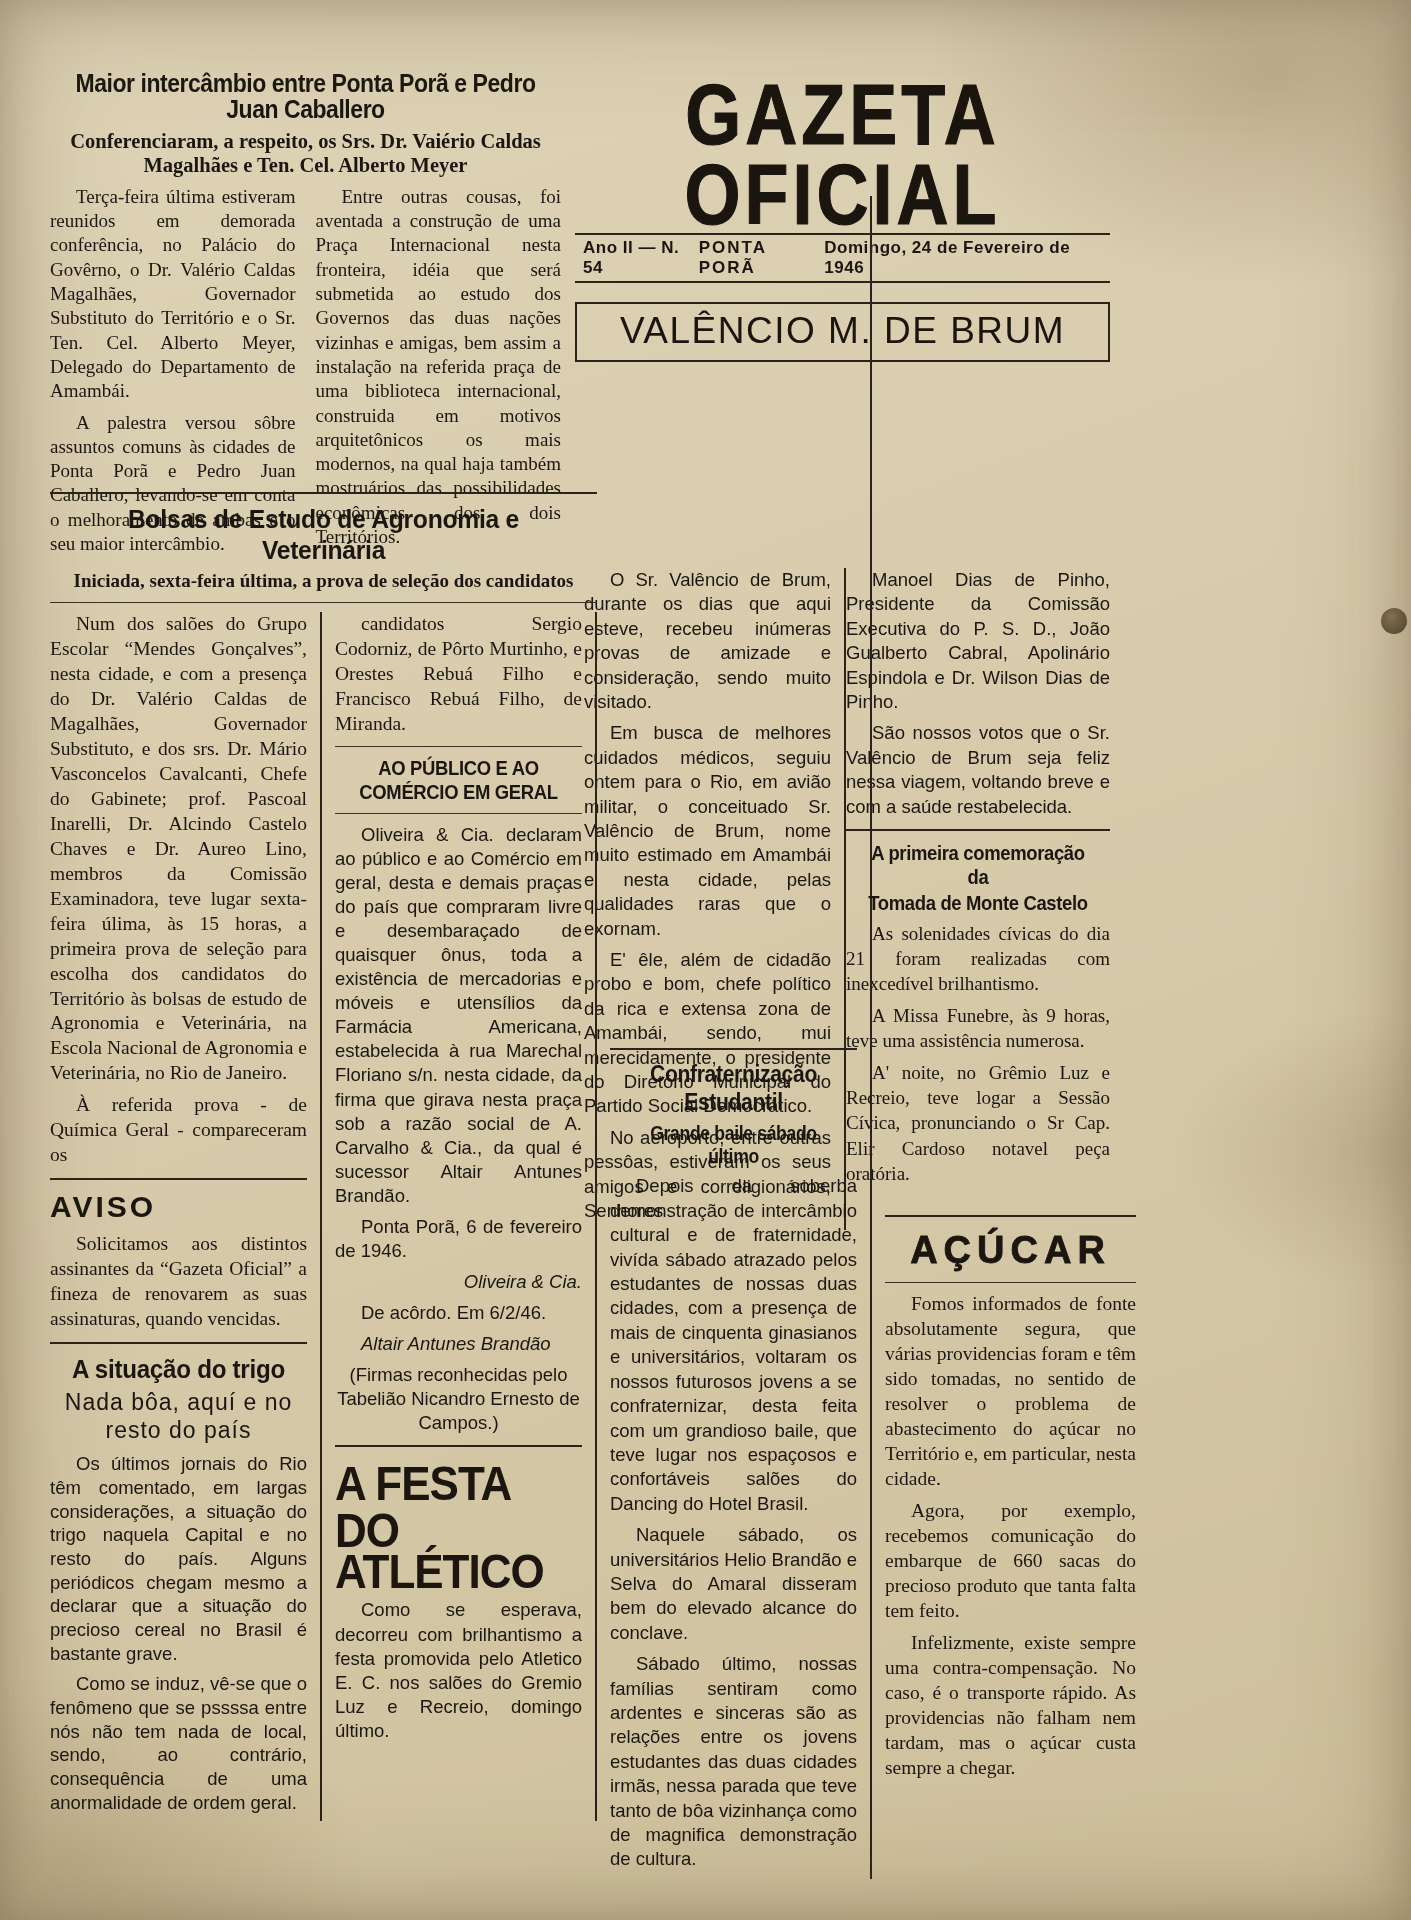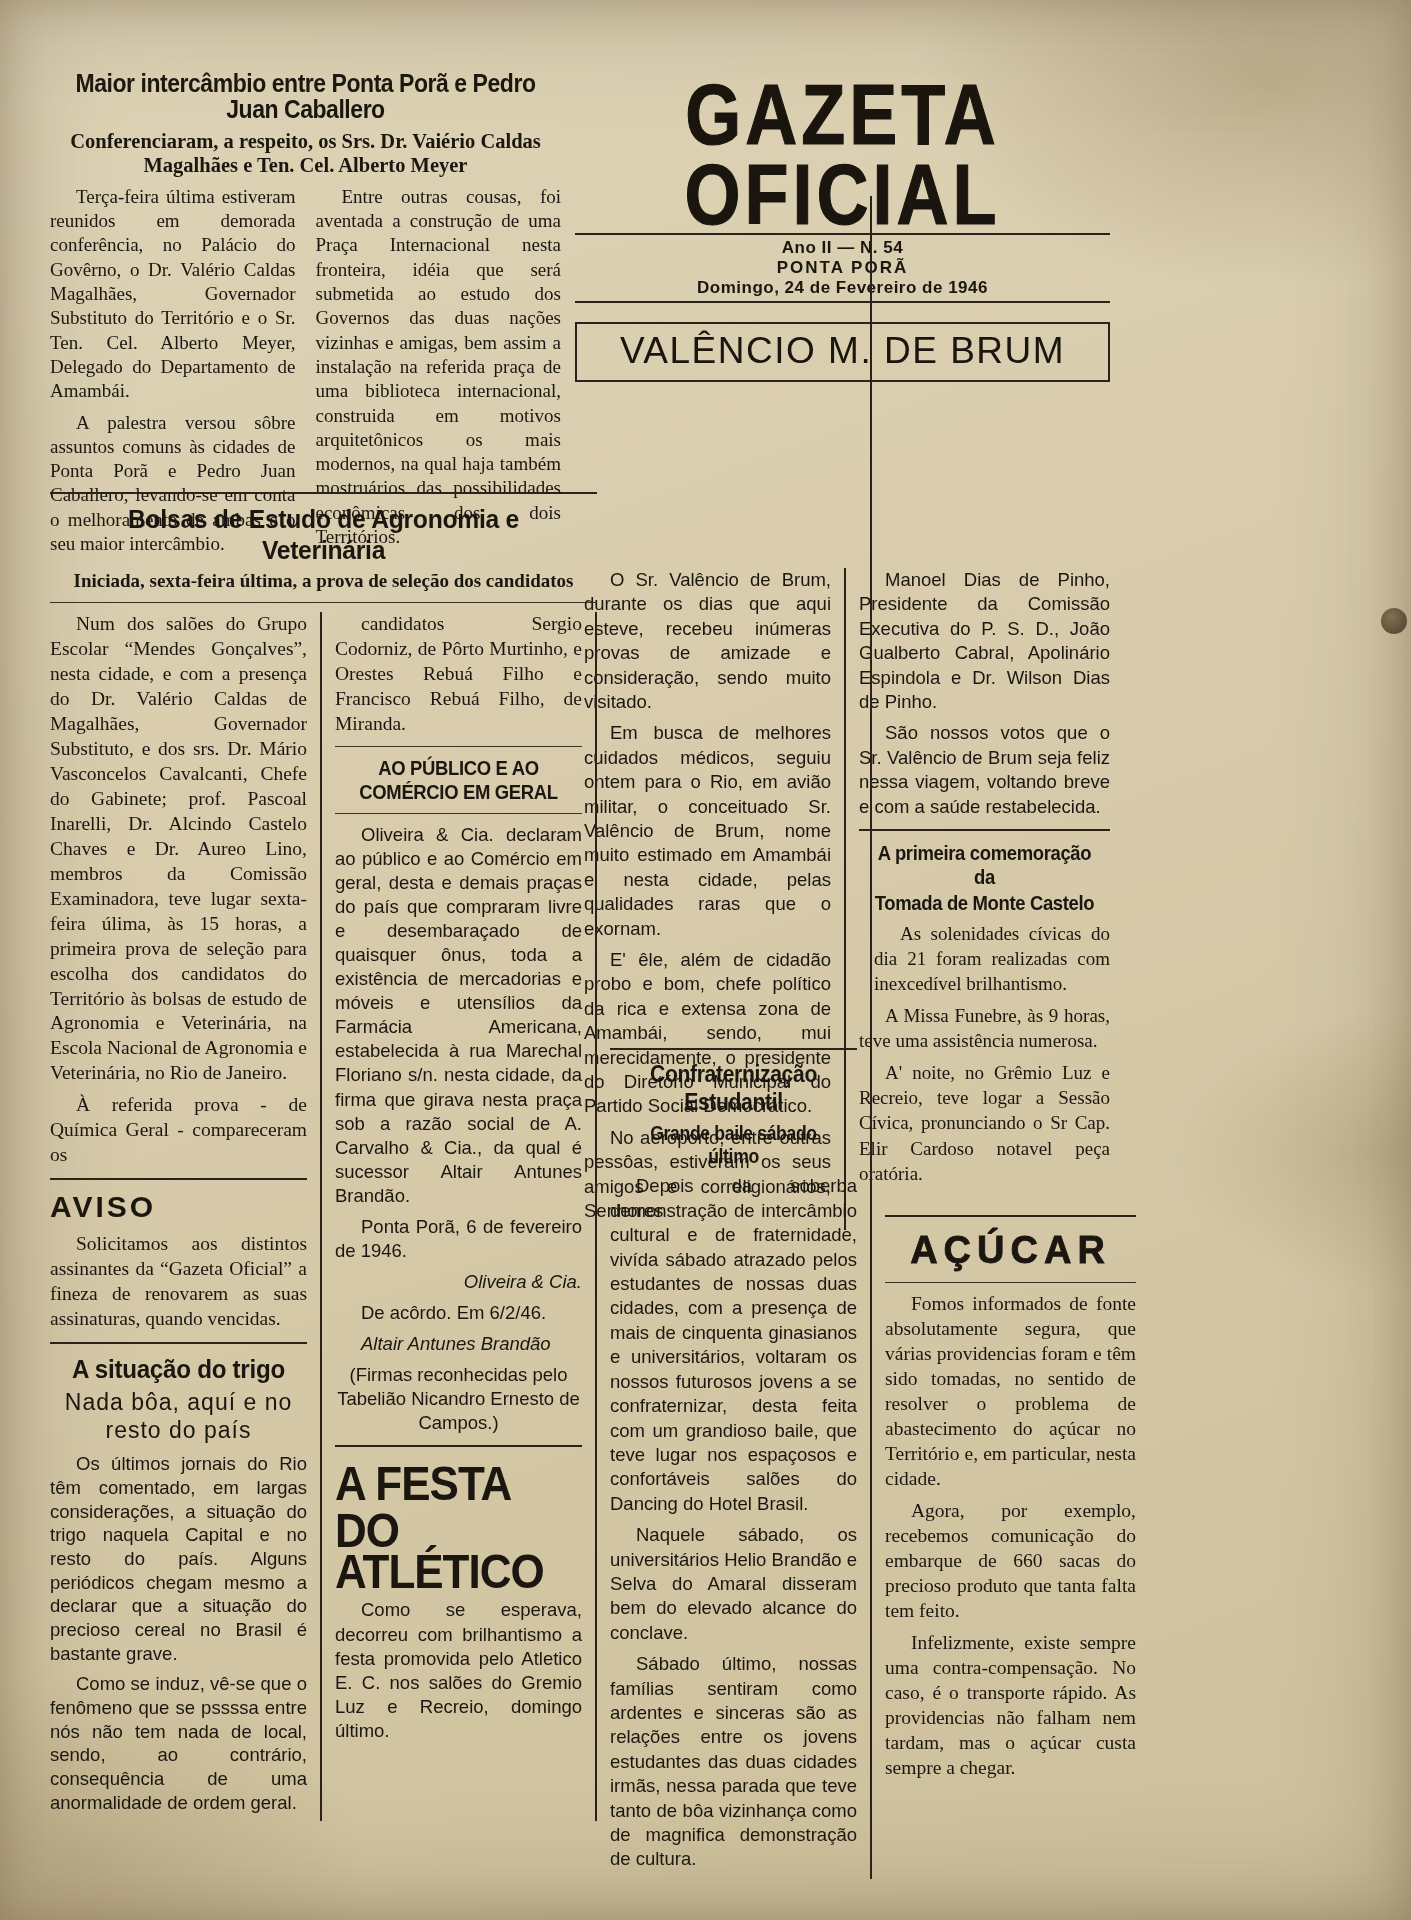--- a/index.html
+++ b/index.html
@@ -77,21 +77,21 @@
     color:#1a150e;
     -webkit-text-stroke:1px #1a150e;
     transform:scaleY(1.18);
     transform-origin:center top;
     margin:4px 0 22px 0;
   }
   .mast-bar{
     border-top:2px solid #2a2319;border-bottom:2px solid #2a2319;
     display:flex;align-items:center;justify-content:space-between;
     padding:3px 8px;font-family:"Liberation Sans", sans-serif;
-    font-weight:bold;font-size:17px;letter-spacing:.5px;flex-direction:column;
+    font-weight:bold;font-size:17px;letter-spacing:.5px;
   }
   .mast-bar .mid{letter-spacing:2px;}
   .brum-box{
     border:2px solid #2a2319;
     margin-top:19px;padding:6px 4px 8px 4px;text-align:center;
   }
   .brum-name{
     font-family:"Liberation Sans", sans-serif;
     font-size:37px;letter-spacing:1.5px;color:#1a150e;
   }
@@ -137,21 +137,21 @@
     font-family:"Liberation Sans", sans-serif;font-size:23px;font-weight:normal;
     text-align:center;letter-spacing:1px;line-height:1.2;margin:4px 0 8px;
   }
   .trigo{
     font-family:"Liberation Sans", sans-serif;font-weight:bold;font-size:26px;
     text-align:center;letter-spacing:-.3px;transform:scaleX(.93);margin:8px 0 2px;
   }
   .valencio-cols{display:flex;}
   .valencio-cols .vc{box-sizing:border-box;}
   .vc-left{width:275px;padding:0 13px;border-right:2px solid #2a2319;}
-  .vc-right{width:264px;padding-left:13px;}
+  .vc-right{width:264px;}
   .sans-p p{font-family:"Liberation Sans", sans-serif;font-size:18.5px;line-height:1.32;}
 </style>
 </head>
 <body>
 
 <div class="paper"></div>
 <div class="hole"></div>
 
 <div class="sheet">
   <div class="content">
@@ -189,21 +189,21 @@
           <p>Em busca de melhores cuidados médicos, seguiu ontem para o Rio, em avião militar, o conceituado Sr. Valêncio de Brum, nome muito estimado em Amambái e nesta cidade, pelas qualidades raras que o exornam.</p>
           <p>E' êle, além de cidadão probo e bom, chefe político da rica e extensa zona de Amambái, sendo, mui merecidamente, o presidente do Diretório Municipal do Partido Social Democrático.</p>
           <p>No aeroporto, entre outras pessôas, estiveram os seus amigos e correligionários, Senhores</p>
         </div>
         <div class="vc vc-right sans-p">
           <p>Manoel Dias de Pinho, Presidente da Comissão Executiva do P. S. D., João Gualberto Cabral, Apolinário Espindola e Dr. Wilson Dias de Pinho.</p>
           <p>São nossos votos que o Sr. Valêncio de Brum seja feliz nessa viagem, voltando breve e com a saúde restabelecida.</p>
           <hr class="hr">
           <div class="sec-title-cond">A primeira comemoração da</div>
           <div class="sec-title-cond" style="margin-top:-4px">Tomada de Monte Castelo</div>
-          <p style="font-family:'Liberation Serif',serif;font-size:19px;margin-left:15px;">As solenidades cívicas do dia 21 foram realizadas com inexcedível brilhantismo.</p>
+          <p style="font-family:'Liberation Serif',serif;font-size:19px;">As solenidades cívicas do dia 21 foram realizadas com inexcedível brilhantismo.</p>
           <p style="font-family:'Liberation Serif',serif;font-size:19px;">A Missa Funebre, às 9 horas, teve uma assistência numerosa.</p>
           <p style="font-family:'Liberation Serif',serif;font-size:19px;">A' noite, no Grêmio Luz e Recreio, teve logar a Sessão Cívica, pronunciando o Sr Cap. Elir Cardoso notavel peça oratória.</p>
         </div>
       </div>
     </div>
 
     <div style="display:flex;margin-top:-1034px;">
 
       <div style="width:547px;">
         <div style="margin-top:296px;">

